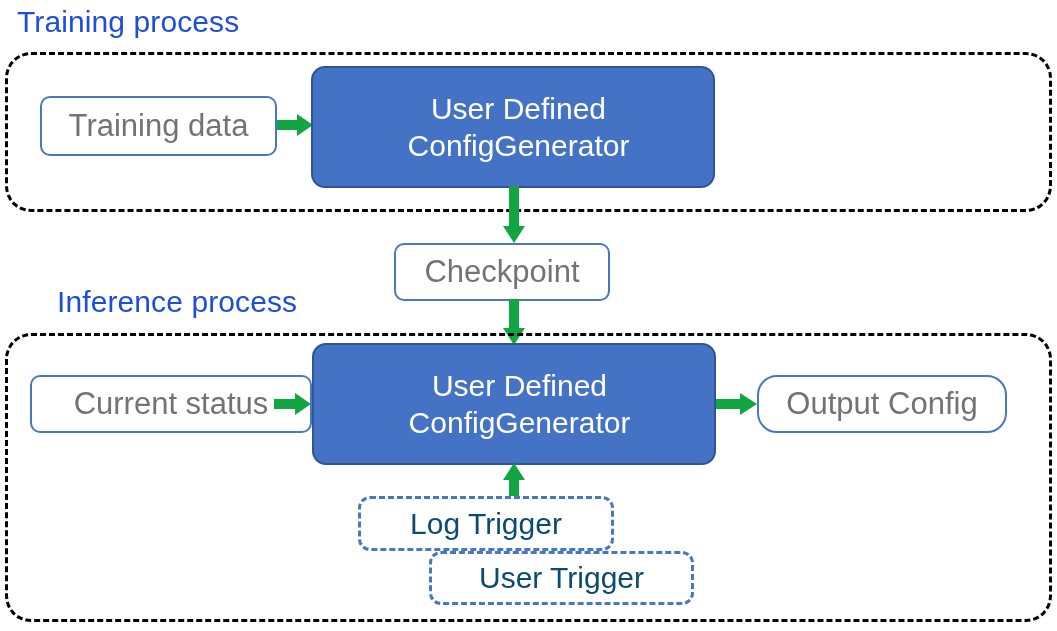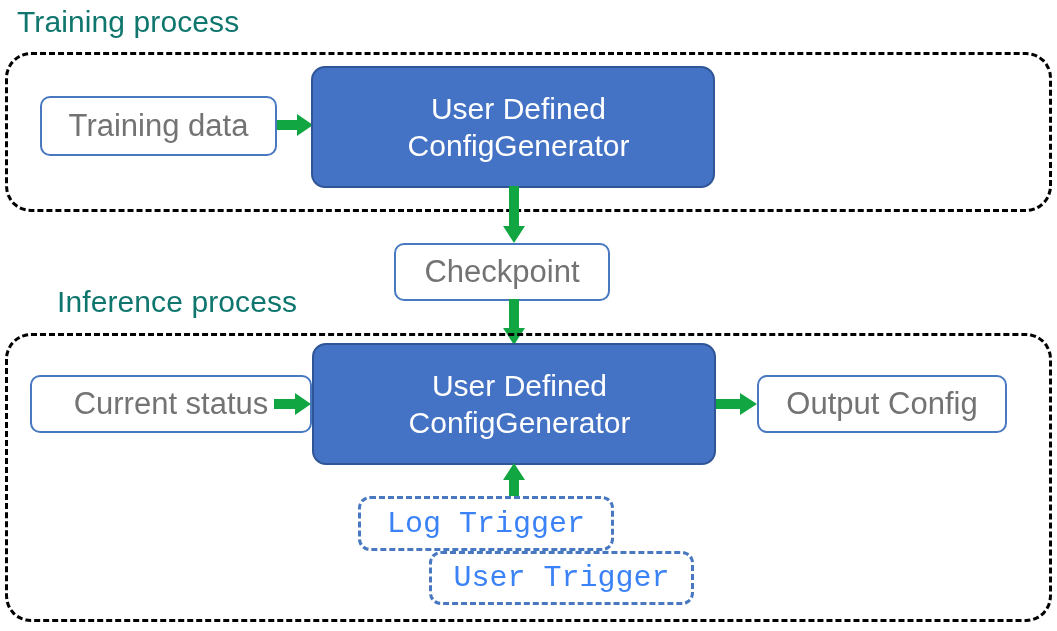--- a/index.html
+++ b/index.html
@@ -12,21 +12,21 @@
     width: 1057px;
     height: 631px;
     background: #ffffff;
     overflow: hidden;
     font-family: "Liberation Sans", sans-serif;
   }
 
   
   .group-label {
     position: absolute;
-    color: #0f766e;
+    color: #1d4ed8;
     font-size: 30px;
     line-height: 34px;
     letter-spacing: 0.1px;
     white-space: nowrap;
   }
 
   
   .process-box {
     position: absolute;
     border: 3px dashed #000000;
@@ -73,25 +73,24 @@
   
   .trigger-box {
     position: absolute;
     box-sizing: border-box;
     border: 3px dashed #4878c0;
     border-radius: 12px;
     background: #ffffff;
     display: flex;
     align-items: center;
     justify-content: center;
-    color: #3b82f6;
+    color: #0c4a6e;
     font-size: 30px;
     line-height: 34px;
     white-space: nowrap;
-    font-family: Liberation Mono, monospace;
   }
 
   
   .arrow { position: absolute; }
   .arrow svg { display: block; overflow: visible; }
 </style>
 </head>
 <body>
 
 <div id="canvas">
@@ -143,21 +142,21 @@
     <span class="line">User Defined</span>
     <span class="line">ConfigGenerator</span>
   </div>
 
   <div class="arrow" style="left:716px; top:391px;">
     <svg width="44" height="26" viewBox="0 0 44 26">
       <path d="M0 8 L24 8 L24 2 L41 13 L24 24 L24 18 L0 18 Z" fill="#11A642"></path>
     </svg>
   </div>
 
-  <div class="data-box" style="left:757px; top:375px; width:250px; height:58px;">Output Config</div>
+  <div class="data-box" style="left:757px; top:375px; width:250px; height:58px;border-radius:20px;">Output Config</div>
 
   <div class="arrow" style="left:501px; top:463px;">
     <svg width="26" height="42" viewBox="0 0 26 42">
       <path d="M13 0 L24 17 L18 17 L18 42 L8 42 L8 17 L2 17 Z" fill="#11A642"></path>
     </svg>
   </div>
 
   <div class="trigger-box" style="left:358px; top:496px; width:256px; height:55px; z-index:1;">Log Trigger</div>
 
   <div class="trigger-box" style="left:429px; top:551px; width:265px; height:54px; z-index:2;">User Trigger</div>

